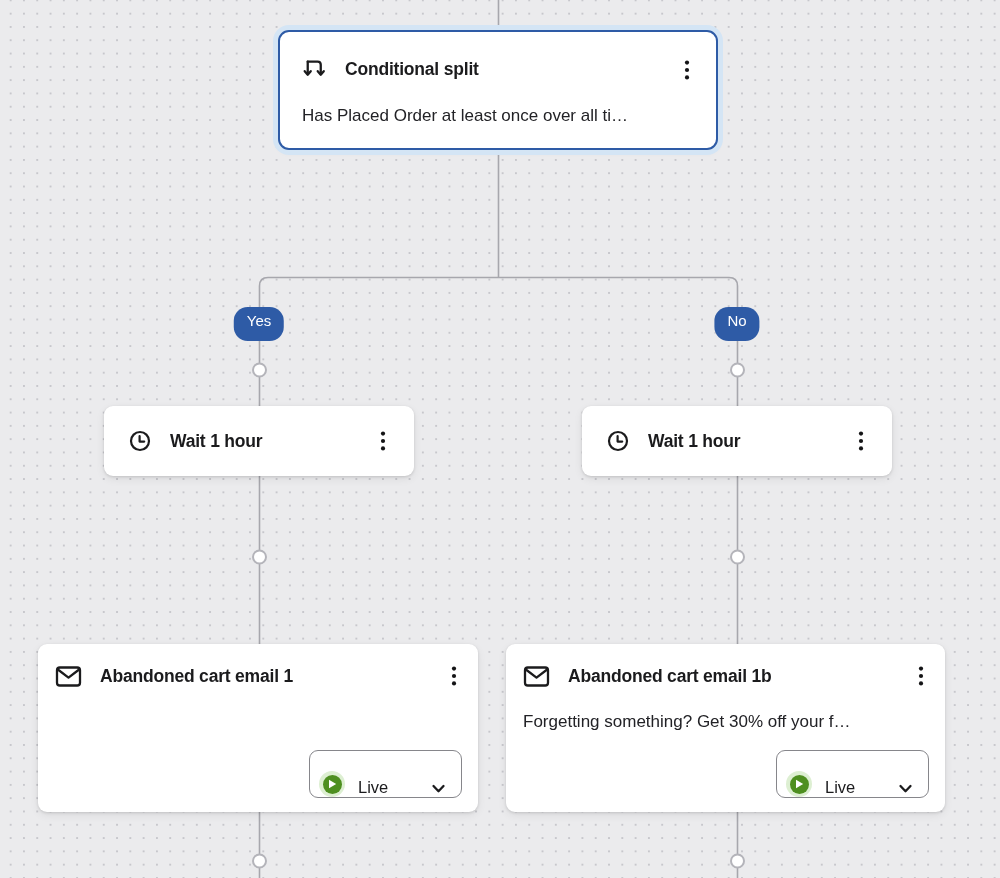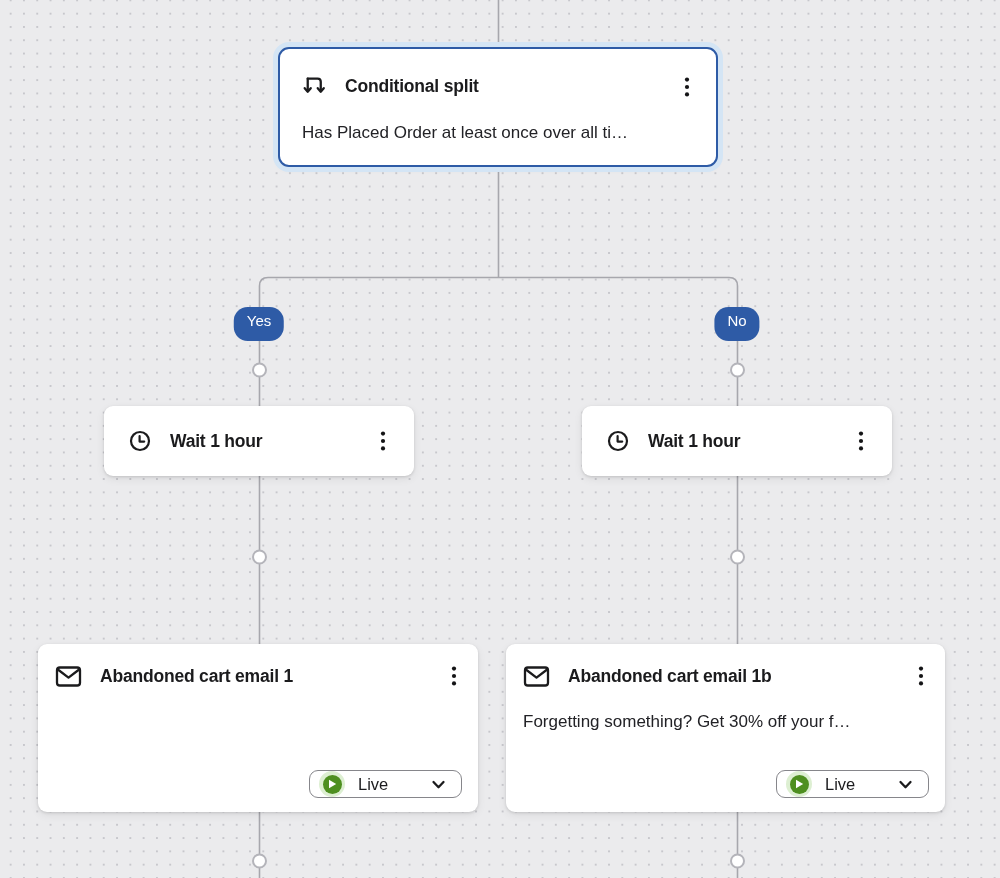--- a/index.html
+++ b/index.html
@@ -27,21 +27,20 @@
   .card{
     position:absolute;background:#ffffff;border-radius:9px;z-index:2;
     box-shadow:0 1px 3px rgba(0,0,0,.13),0 3px 10px rgba(0,0,0,.07);
   }
   .cond-node{
     left:278px;top:30px;width:440px;height:120px;
     border:2px solid var(--accent-blue);border-radius:11px;
     box-shadow:0 0 0 5px var(--glow),0 2px 6px rgba(0,0,0,.08);
     display:flex;flex-direction:column;justify-content:space-between;
     padding:25px 22px 22px 22px;
-    margin-top:17px;
   }
   .node-head{display:flex;align-items:center;gap:18px;}
   .node-title{
     font-size:17.5px;font-weight:700;letter-spacing:-.2px;color:var(--ink);
     white-space:nowrap;
   }
   .node-sub{
     font-size:17px;color:#222226;white-space:nowrap;overflow:hidden;
   }
   .spacer{flex:1;}
@@ -66,23 +65,23 @@
   .pill{
     position:absolute;top:307px;height:34px;z-index:3;
     background:var(--accent-blue);color:#ffffff;border-radius:14px;
     font-size:15px;line-height:27px;padding:0 13px;
     transform:translateX(-50%);
   }
   .pill.yes{left:259px;}
   .pill.no{left:737px;}
 
   .status-btn{
-    position:absolute;right:16px;bottom:14px;height:28px;min-width:153px;
+    position:absolute;right:16px;bottom:14px;height:48px;min-width:153px;
     background:#ffffff;border:1.5px solid var(--btn-border);border-radius:9px;
-    display:flex;align-items:center;gap:13px;padding:0 14px 0 9px;
+    display:flex;align-items:flex-end;gap:13px;padding:0 14px 0 9px;
     cursor:pointer;font-family:inherit;
   }
   .status-label{font-size:16.5px;color:var(--ink);flex:1;text-align:left;}
   .play-badge{
     width:26px;height:26px;border-radius:50%;background:var(--live-halo);
     display:flex;align-items:center;justify-content:center;flex:none;
   }
   .play-core{
     width:19px;height:19px;border-radius:50%;background:var(--live-green);
     display:flex;align-items:center;justify-content:center;

